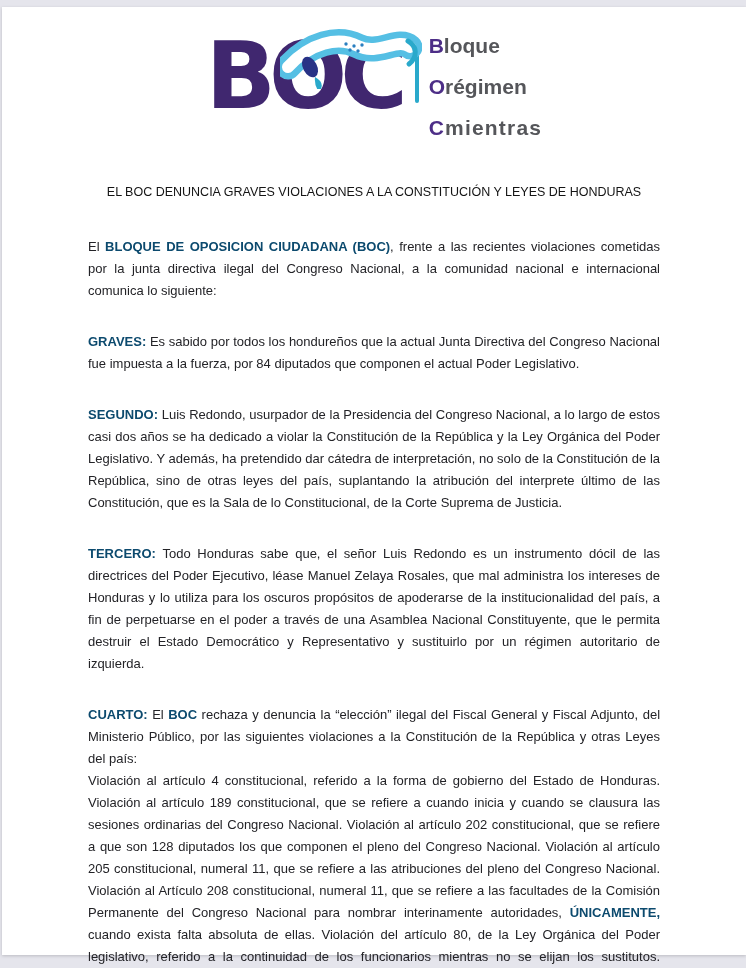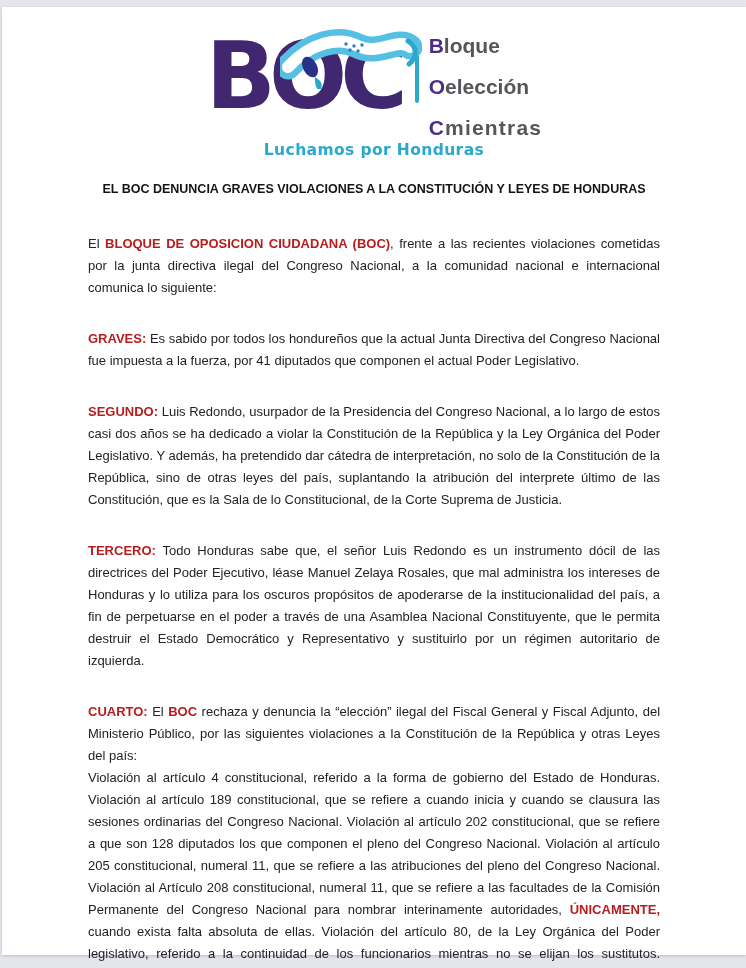--- a/index.html
+++ b/index.html
@@ -29,29 +29,29 @@
   .brand-line{font-weight:bold;font-size:21px;line-height:21px;color:#55565a;white-space:nowrap;margin-top:20px;}
   .brand-line .init{color:#4d2e87;}
   .brand-line.script{font-weight:600;letter-spacing:1.2px;}
   .slogan{
     text-align:center;margin-top:3px;
     font-family:"DejaVu Sans",sans-serif;font-weight:bold;
     font-size:15.5px;color:#2aa9cb;letter-spacing:.4px;
   }
   
   .title{
-    text-align:center;font-weight:bold;font-size:12.5px;
-    color:#141414;margin:23px 20px 37px;letter-spacing:0;
+    text-align:center;font-weight:normal;font-size:12.5px;
+    color:#141414;margin:47px 20px 37px;letter-spacing:0;
   }
   .content{
     width:572px;margin:0 auto;font-size:13px;line-height:22px;
     text-align:justify;color:#232327;
   }
   .para{margin:0 0 29px;}
-  .para b{font-weight:bold;color:#b91c1c;}
+  .para b{font-weight:bold;color:#0c4a6e;}
 </style>
 </head>
 <body>
 
 <div class="sheet">
 
   <div class="logo-row">
     <div class="boc">BOC</div>
     <svg class="flag-svg" width="142" height="62" viewBox="0 0 142 62">
       <path d="M8 40 C 30 16, 58 9, 78 19 C 98 29, 118 10, 130 20" stroke="#55bfe4" stroke-width="25" fill="none" stroke-linecap="round"></path>
@@ -61,33 +61,32 @@
       <circle cx="82" cy="18" r="1.7" fill="#2a7fc0"></circle>
       <circle cx="70" cy="23" r="1.7" fill="#2a7fc0"></circle>
       <circle cx="78" cy="24" r="1.7" fill="#2a7fc0"></circle>
       <ellipse cx="30" cy="40" rx="7" ry="11" fill="#283286" transform="rotate(-28 30 40)"></ellipse>
       <path d="M35 50 q 11 6 4 15 q -5 -7 -4 -15" fill="#2aa9cb"></path>
       <path d="M128 14 c 9 5 10 16 1 23" stroke="#2aa9cb" stroke-width="5" fill="none" stroke-linecap="round"></path>
     </svg>
     <div class="brand-divider"></div>
     <div>
       <div class="brand-line"><span class="init">B</span><span>loque</span></div>
-      <div class="brand-line"><span class="init">O</span><span>elección</span></div>
+      <div class="brand-line"><span class="init">O</span><span>régimen</span></div>
       <div class="brand-line script"><span class="init">C</span><span>mientras</span></div>
     </div>
   </div>
-  <div class="slogan">Luchamos por Honduras</div>
 
   <div class="title">EL BOC DENUNCIA GRAVES VIOLACIONES A LA CONSTITUCIÓN Y LEYES DE HONDURAS</div>
 
   <div class="content">
 
     <p class="para"><span>El </span><b>BLOQUE DE OPOSICION CIUDADANA (BOC)</b><span>, frente a las recientes violaciones cometidas por la junta directiva ilegal del Congreso Nacional, a la comunidad nacional e internacional comunica lo siguiente:</span></p>
 
-    <p class="para"><b>GRAVES: </b><span>Es sabido por todos los hondureños que la actual Junta Directiva del Congreso Nacional fue impuesta a la fuerza, por 41 diputados que componen el actual Poder Legislativo.</span></p>
+    <p class="para"><b>GRAVES: </b><span>Es sabido por todos los hondureños que la actual Junta Directiva del Congreso Nacional fue impuesta a la fuerza, por 84 diputados que componen el actual Poder Legislativo.</span></p>
 
     <p class="para"><b>SEGUNDO: </b><span>Luis Redondo, usurpador de la Presidencia del Congreso Nacional, a lo largo de estos casi dos años se ha dedicado a violar la Constitución de la República y la Ley Orgánica del Poder Legislativo. Y además, ha pretendido dar cátedra de interpretación, no solo de la Constitución de la República, sino de otras leyes del país, suplantando la atribución del interprete último de las Constitución, que es la Sala de lo Constitucional, de la Corte Suprema de Justicia.</span></p>
 
     <p class="para"><b>TERCERO: </b><span>Todo Honduras sabe que, el señor Luis Redondo es un instrumento dócil de las directrices del Poder Ejecutivo, léase Manuel Zelaya Rosales, que mal administra los intereses de Honduras y lo utiliza para los oscuros propósitos de apoderarse de la institucionalidad del país, a fin de perpetuarse en el poder a través de una Asamblea Nacional Constituyente, que le permita destruir el Estado Democrático y Representativo y sustituirlo por un régimen autoritario de izquierda.</span></p>
 
     <p class="para"><b>CUARTO: </b><span>El </span><b>BOC</b><span> rechaza y denuncia la “elección” ilegal del Fiscal General y Fiscal Adjunto, del Ministerio Público, por las siguientes violaciones a la Constitución de la República y otras Leyes del país:</span><br><span>Violación al artículo 4 constitucional, referido a la forma de gobierno del Estado de Honduras. Violación al artículo 189 constitucional, que se refiere a cuando inicia y cuando se clausura las sesiones ordinarias del Congreso Nacional. Violación al artículo 202 constitucional, que se refiere a que son 128 diputados los que componen el pleno del Congreso Nacional. Violación al artículo 205 constitucional, numeral 11, que se refiere a las atribuciones del pleno del Congreso Nacional. Violación al Artículo 208 constitucional, numeral 11, que se refiere a las facultades de la Comisión Permanente del Congreso Nacional para nombrar interinamente autoridades, </span><b>ÚNICAMENTE,</b><span> cuando exista falta absoluta de ellas. Violación del artículo 80, de la Ley Orgánica del Poder legislativo, referido a la continuidad de los funcionarios mientras no se elijan los sustitutos. Violación al artículo 18 de la Ley del Ministerio Público, que se refiere a la sustitución en caso de falta absoluta del Fiscal General y del Fiscal Adjunto.</span></p>
 
   </div>
 </div>
 

